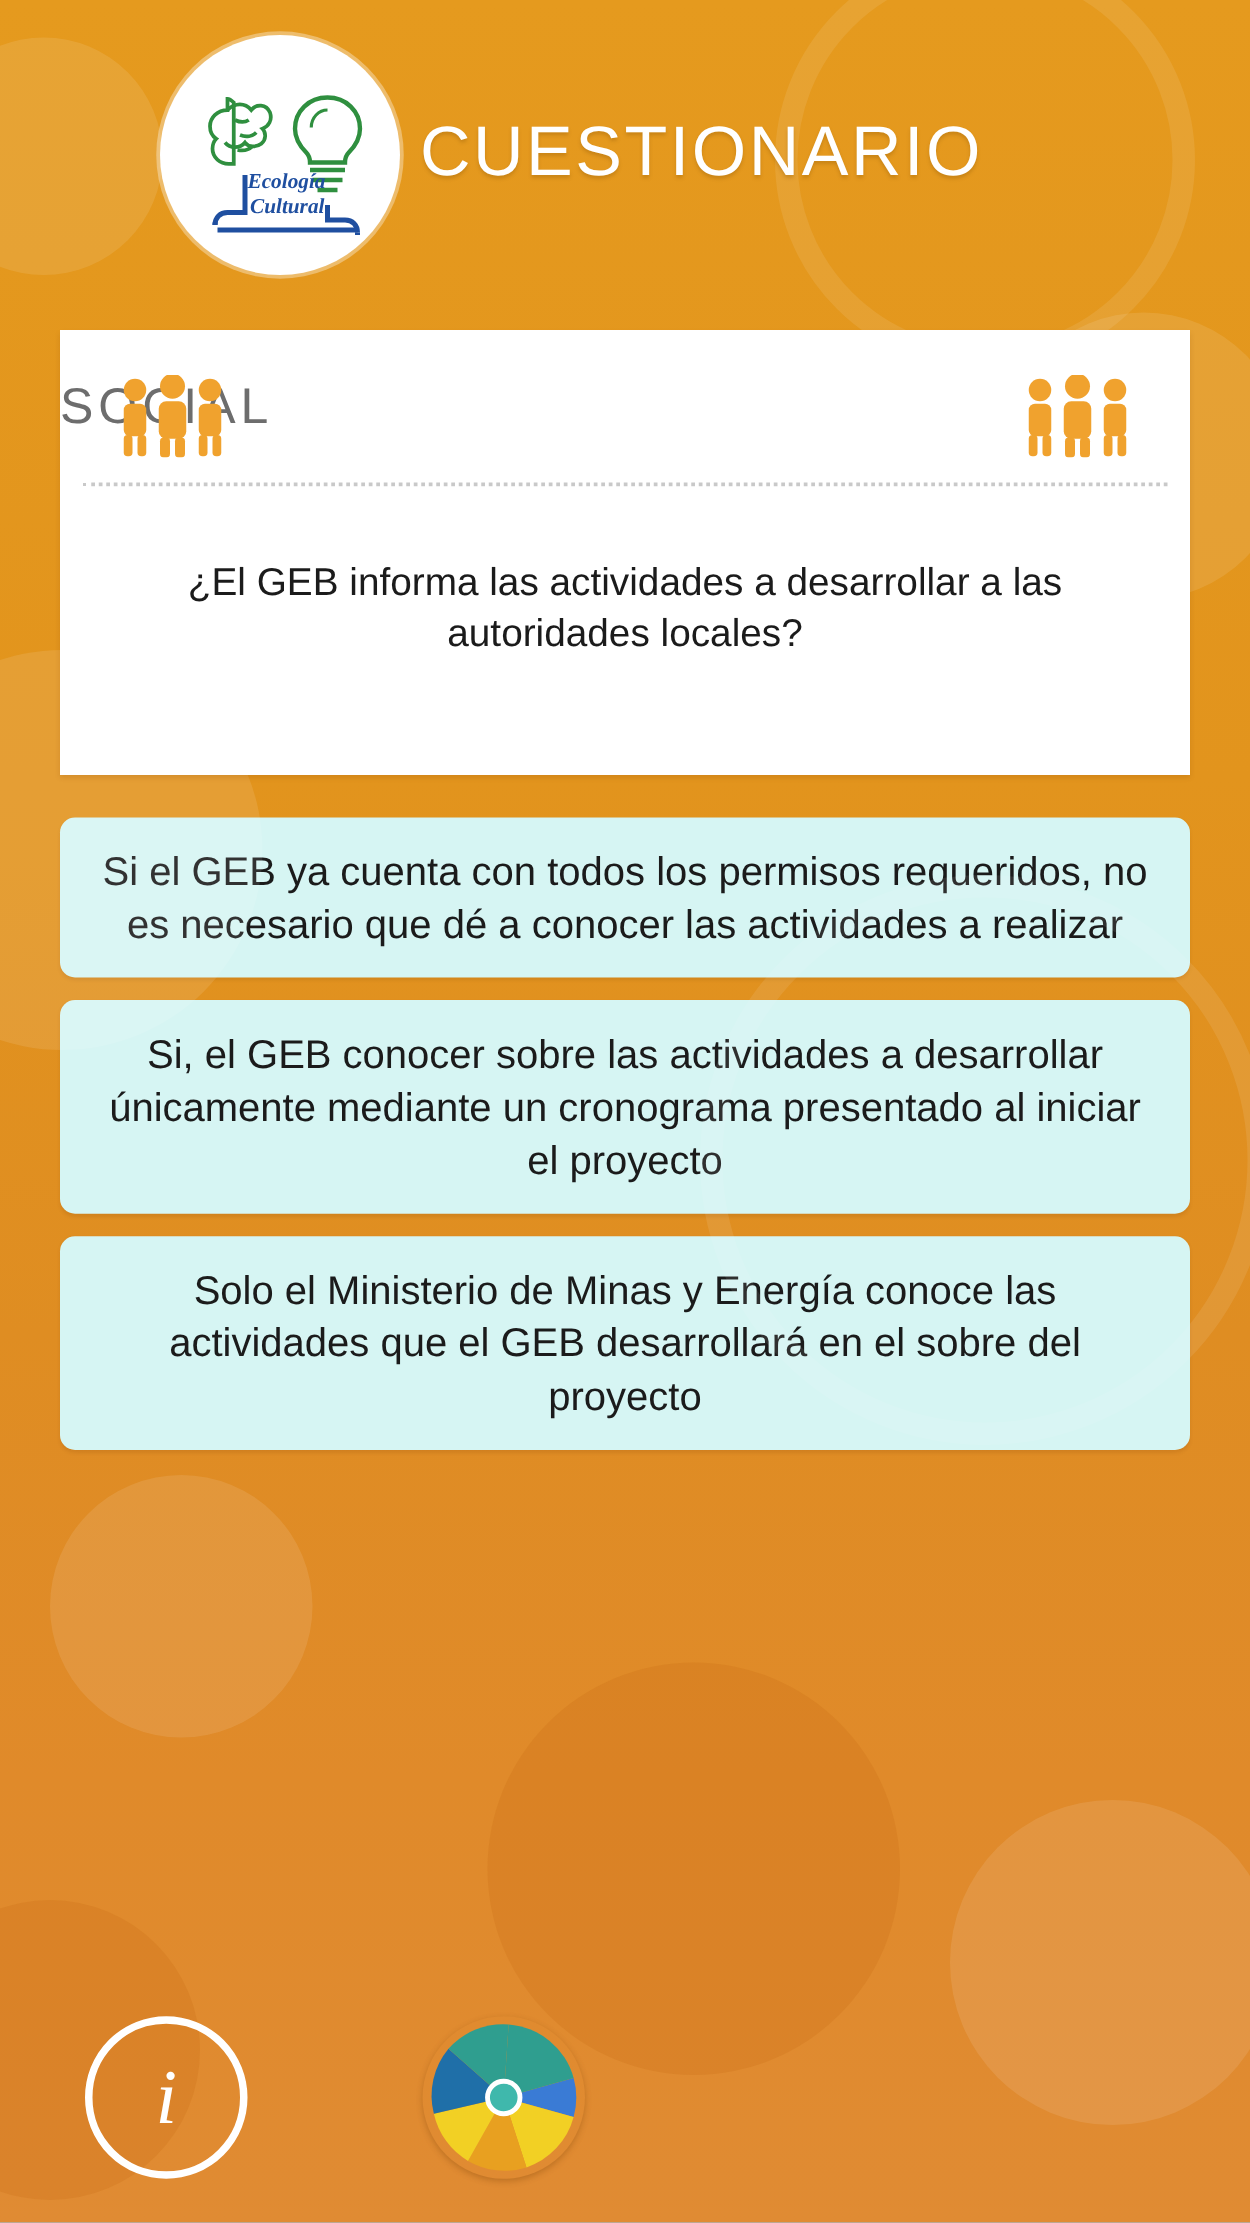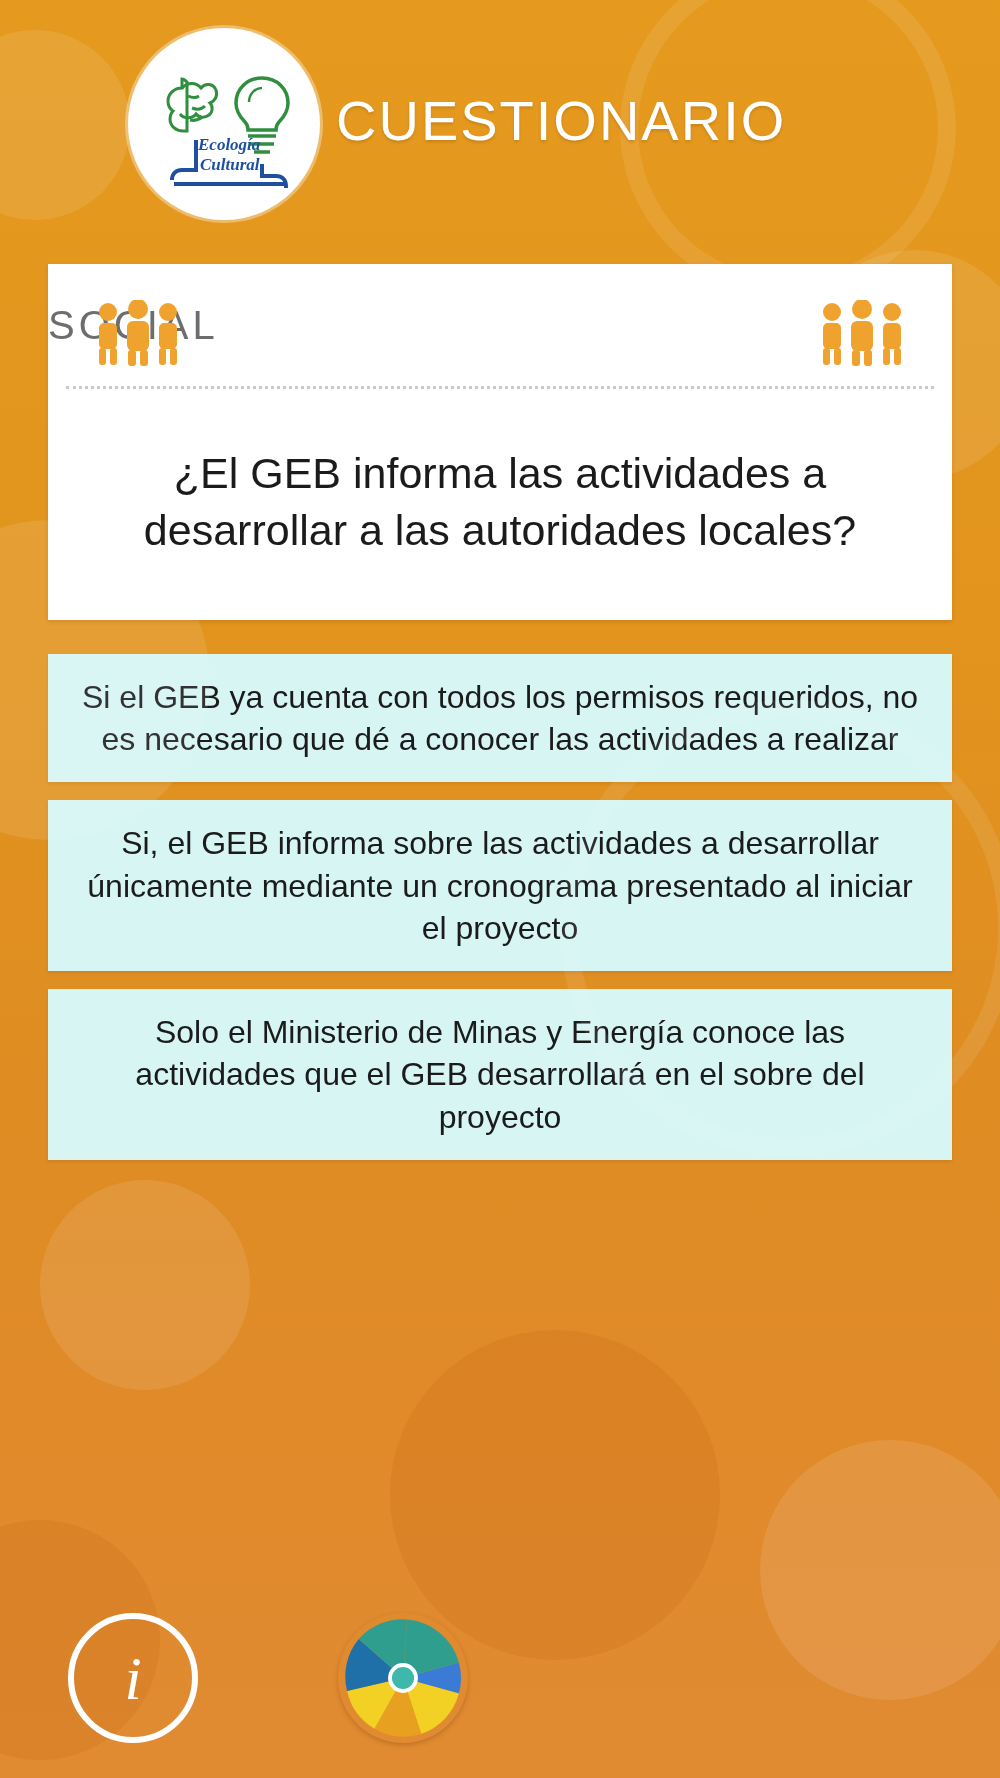--- a/index.html
+++ b/index.html
@@ -96,37 +96,38 @@
   .icon-people.left { left: 44px; }
   .icon-people.right { right: 44px; }
   .dotted-sep {
     margin: 0 18px;
     border-top: 3px dotted #c9c9c9;
   }
   .question-text {
     padding: 56px 44px 40px 44px;
     text-align: center;
     color: #1b1b1b;
-    font-size: 43px;
+    font-size: 31px;
     line-height: 1.33;
   }
 
   
   .answers {
     margin: 34px 48px 0 48px;
   }
   .answer {
     background: #d6f5f3;
     color: #1b1b1b;
     font-size: 32px;
     line-height: 1.32;
     text-align: center;
     padding: 22px 26px;
     margin-bottom: 18px;
     box-shadow: 0 2px 3px rgba(120,60,0,0.14);
+    border-radius: 12px;
   }
 
   
   .footer {
     position: absolute;
     left: 0;
     right: 0;
     bottom: 0;
     height: 200px;
     display: flex;
@@ -237,21 +238,21 @@
           </g>
         </svg>
       </div>
     </div>
     <div class="dotted-sep"></div>
     <div class="question-text">¿El GEB informa las actividades a desarrollar a las autoridades locales?</div>
   </div>
 
   <div class="answers">
     <div class="answer">Si el GEB ya cuenta con todos los permisos requeridos, no es necesario que dé a conocer las actividades a realizar</div>
-    <div class="answer">Si, el GEB informa sobre las actividades a desarrollar únicamente mediante un cronograma presentado al iniciar el proyecto</div>
+    <div class="answer">Si, el GEB conocer sobre las actividades a desarrollar únicamente mediante un cronograma presentado al iniciar el proyecto</div>
     <div class="answer">Solo el Ministerio de Minas y Energía conoce las actividades que el GEB desarrollará en el sobre del proyecto</div>
   </div>
 
   <div class="footer">
     <div class="info-btn">
       <span>i</span>
     </div>
     <div class="wheel-btn">
       <svg viewBox="0 0 100 100" width="130" height="130">
         <g transform="translate(50,50)">

